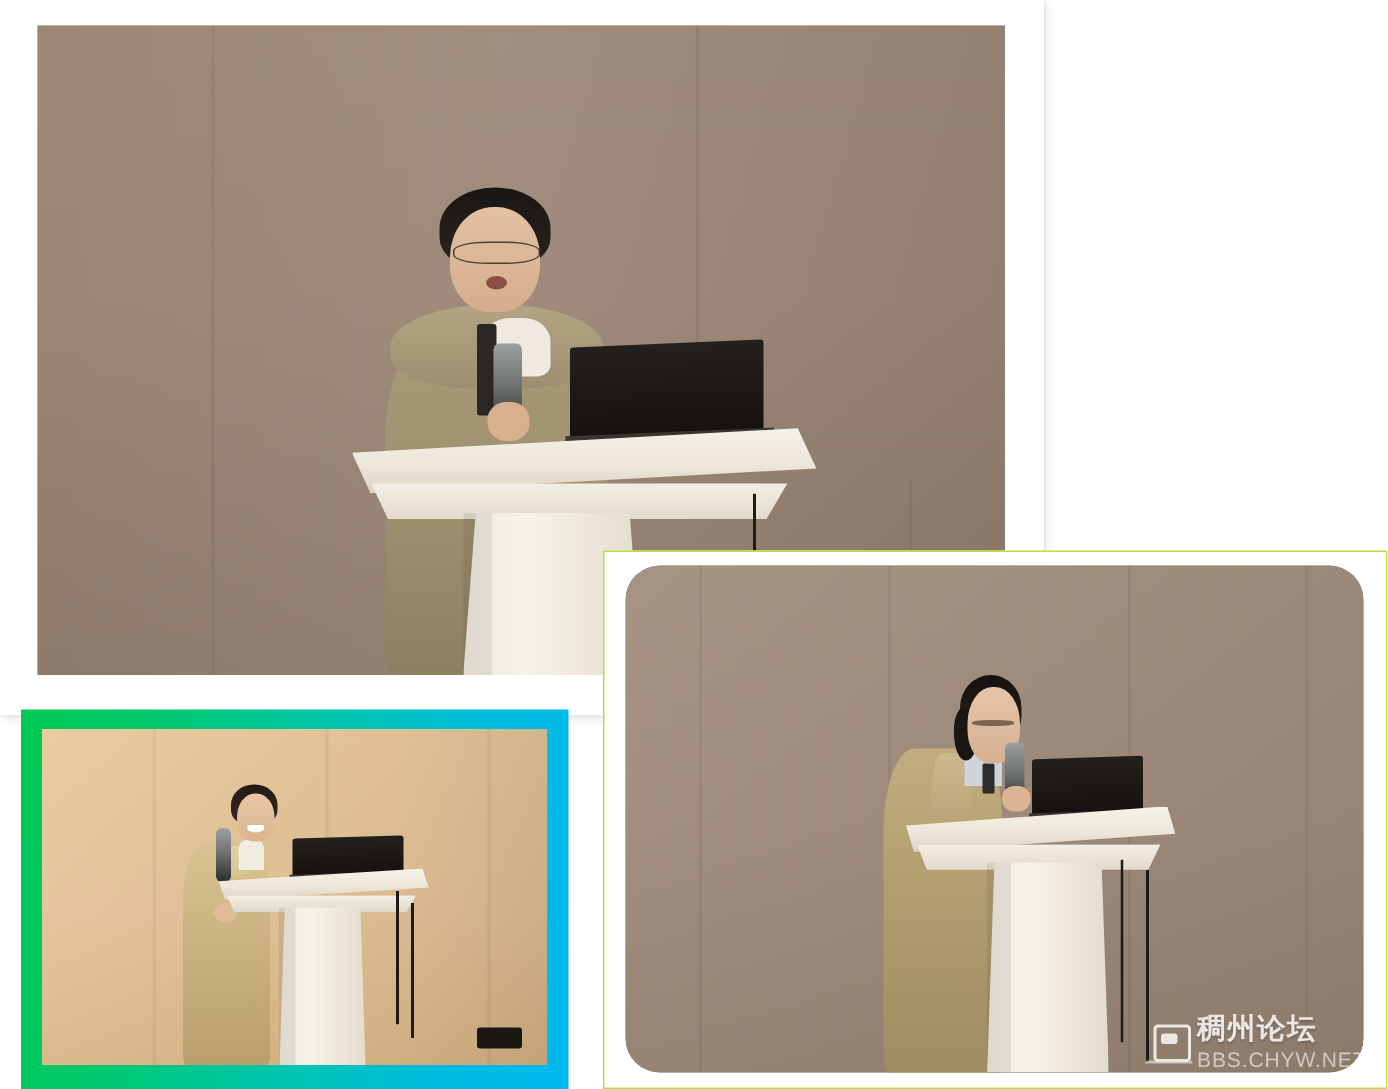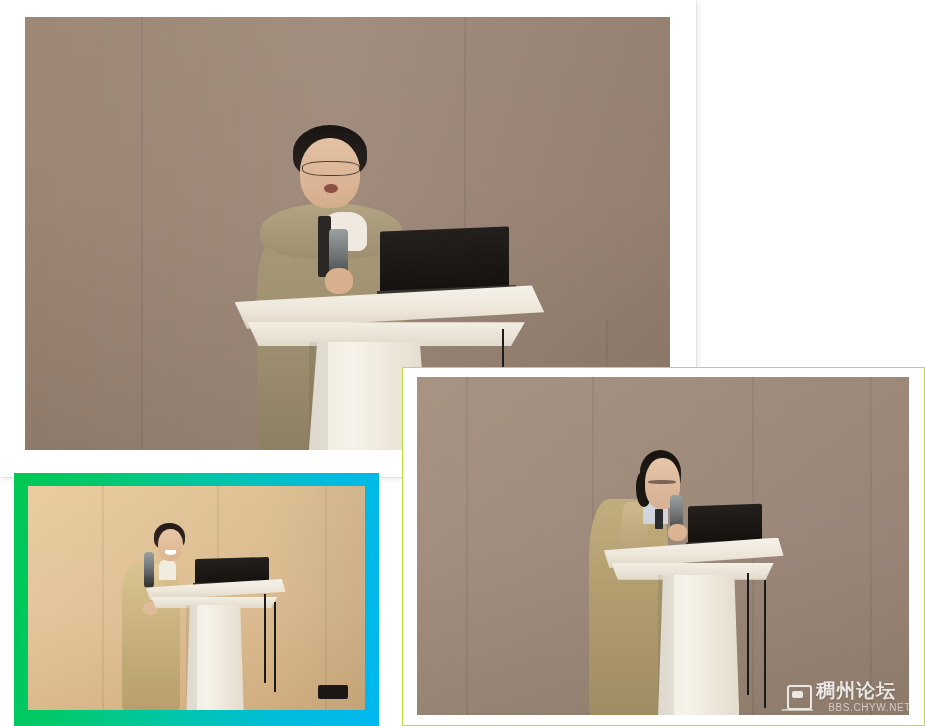--- a/index.html
+++ b/index.html
@@ -53,20 +53,21 @@
     height: 359px;
     background: #ffffff;
     border: 1.5px solid #b9e03a;
     z-index: 3;
   }
   #card-right .photo-inner {
     left: 14px;
     top: 9px;
     width: 492px;
     height: 338px;
+    border-radius: 23px;
   }
 
   
   #card-left {
     left: 14px;
     top: 473px;
     width: 365px;
     height: 253px;
     padding: 0;
     background: linear-gradient(100deg, #00c853 0%, #00c96d 22%, #00c6a6 48%, #00bcdc 76%, #00b7ef 100%);
@@ -185,25 +186,24 @@
   .wm-cn {
     color: #ffffff;
     font-size: 19px;
     font-weight: bold;
     letter-spacing: 1px;
     text-shadow: 0 1px 2px rgba(0,0,0,0.25);
     white-space: nowrap;
   }
   .wm-url {
     color: rgba(255,255,255,0.72);
-    font-size: 10px;
+    font-size: 14px;
     letter-spacing: 0.6px;
     margin-top: 3px;
     white-space: nowrap;
-    margin-left: 12px;
   }
   .wm-swoosh {
     position: absolute;
     left: -4px; bottom: -3px;
     width: 30px; height: 12px;
     border-bottom: 2px solid rgba(255,255,255,0.65);
     border-right: 2px solid rgba(255,255,255,0.0);
     transform: skewX(-28deg);
   }
 </style>

